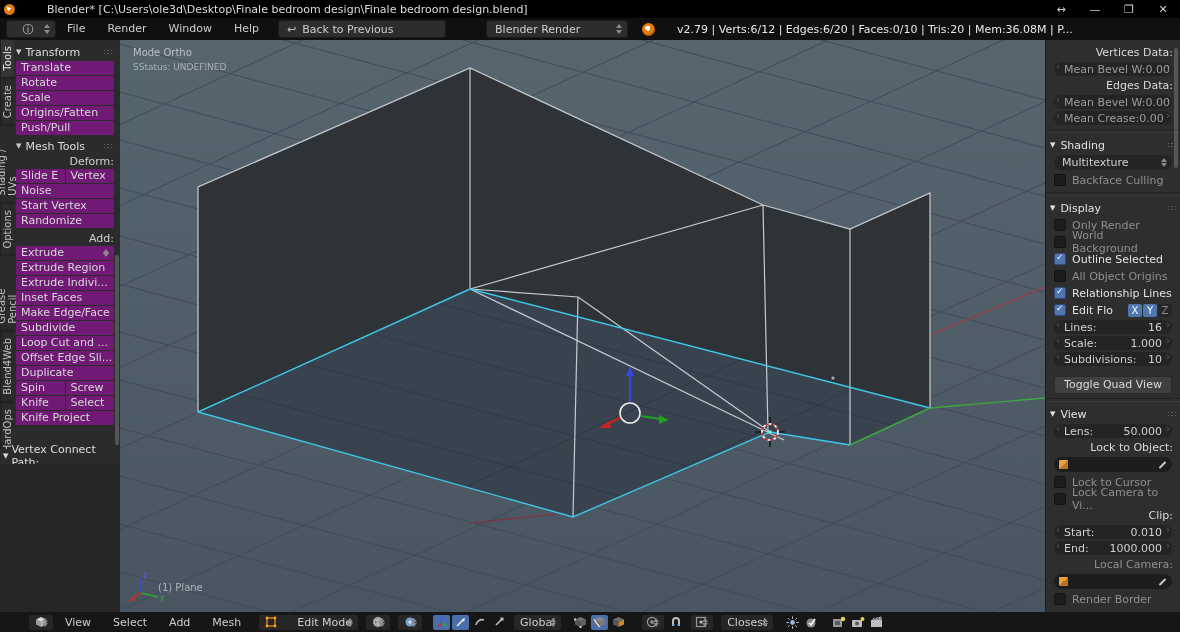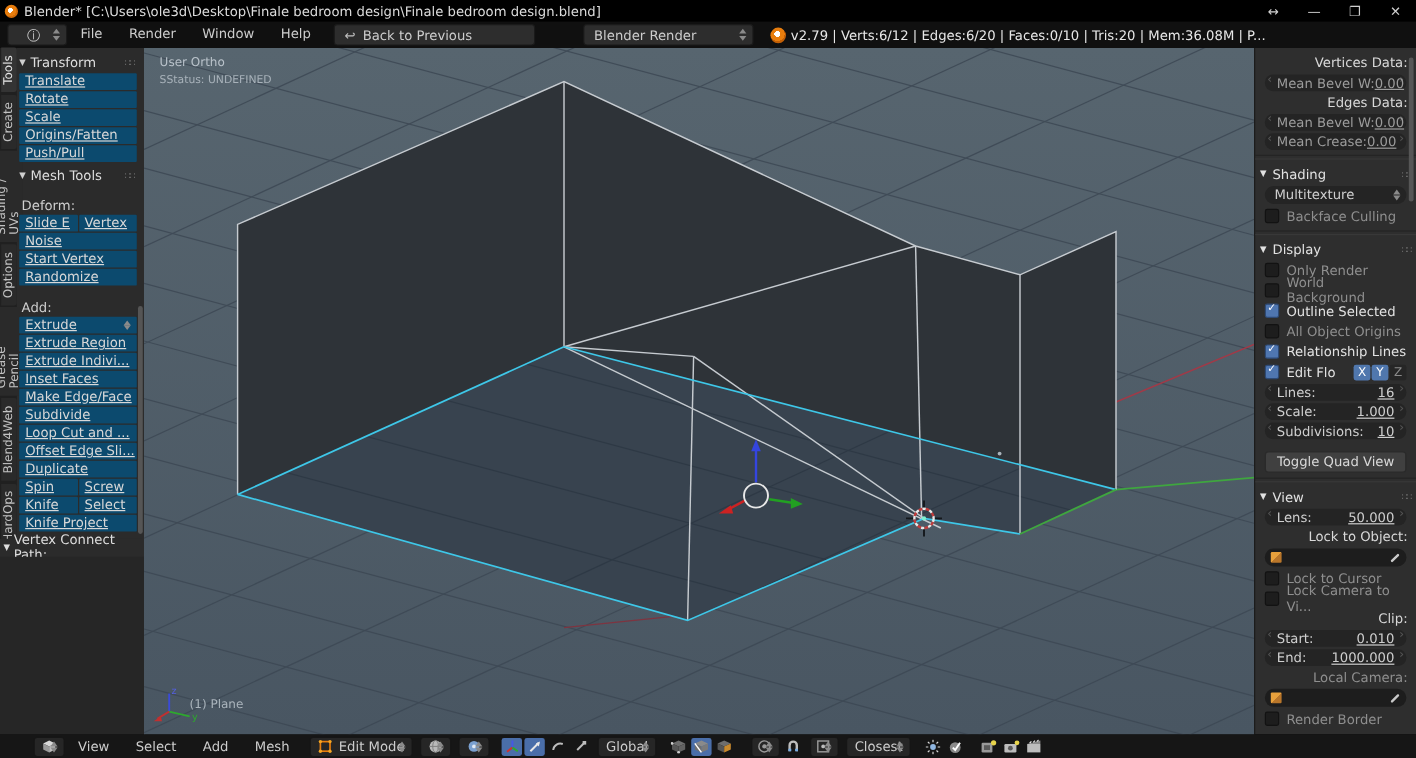--- a/index.html
+++ b/index.html
@@ -2,75 +2,75 @@
 <html><head>
 <meta charset="utf-8">
 <style>
   html,body{margin:0;padding:0;background:#000;}
   body{width:1180px;height:632px;position:relative;overflow:hidden;
        font-family:"DejaVu Sans","Liberation Sans",sans-serif;
        -webkit-font-smoothing:antialiased;color:#ccc;font-size:11px;}
   .abs{position:absolute;}
 
   
-  #title-bar{left:0;top:0;width:1180px;height:18px;background:#000;display:flex;align-items:center;}
+  #title-bar{left:0;top:0;width:1180px;height:18px;background:#000;display:flex;align-items:center;gap:27px;}
   #title-bar .logo{width:11px;height:11px;margin:0 5px 0 4px;border-radius:50%;
      background:radial-gradient(circle at 42% 42%,#fff 0 2px,#e87d0d 2px 5px,#d06a08 5px);}
   #title-text{color:#dcdcdc;font-size:11px;white-space:nowrap;}
   #win-controls{margin-left:auto;display:flex;align-items:center;}
   #win-controls span{display:inline-block;width:34px;text-align:center;color:#cfcfcf;font-size:11px;cursor:default;}
 
   
   #info-bar{left:0;top:18px;width:1180px;height:22px;background:#101010;display:flex;align-items:center;border-bottom:1px solid #000;}
   .menu-item{padding:0 11px;color:#cdcdcd;line-height:22px;}
   .ib-btn{background:#2d2d2d;border:1px solid #1a1a1a;border-radius:3px;height:16px;line-height:15px;
           display:flex;align-items:center;padding:0 8px;color:#cdcdcd;margin-left:8px;}
   .editor-btn{width:26px;justify-content:center;margin-left:6px;}
   .spin{position:relative;padding-right:14px;}
   .spin::before,.spin::after{content:"";position:absolute;right:5px;border-left:3px solid transparent;border-right:3px solid transparent;}
   .spin::before{top:3px;border-bottom:4px solid #8a8a8a;}
   .spin::after{bottom:3px;border-top:4px solid #8a8a8a;}
-  #stats{color:#e8e8e8;margin-left:4px;white-space:nowrap;}
+  #stats{color:#e8e8e8;margin-left:22px;white-space:nowrap;}
   .blogo{width:13px;height:13px;margin-left:14px;border-radius:50%;
      background:radial-gradient(circle at 45% 40%,#fff 0 2.5px,#e87d0d 2.5px 6px,#c35f05 6px);}
 
   
   #tool-shelf{left:0;top:40px;width:120px;height:572px;background:#2b2b2b;border-right:1px solid #1b1b1b;}
   #tab-strip{left:0;top:0;width:14px;height:420px;background:#202020;display:flex;flex-direction:column;align-items:center;}
   .vtab{writing-mode:vertical-rl;transform:rotate(180deg);color:#c2c2c2;font-size:10px;
         padding:6px 1px;background:#2a2a2a;margin-bottom:2px;border-radius:2px 0 0 2px;}
   .vtab.active{background:#343434;color:#e6e6e6;}
   #shelf-body{left:14px;top:2px;width:100px;}
   .sec-header{display:flex;align-items:center;color:#dedede;height:14px;margin:3px 0 2px 0;}
   .sec-header .tri{font-size:7px;color:#cfcfcf;margin:0 4px 0 2px;}
   .sec-header .grip{margin-left:auto;color:#6a6a6a;font-size:8px;letter-spacing:-1px;padding-right:2px;}
   .shelf-block{display:flex;flex-direction:column;gap:1px;margin:1px 0 4px 2px;}
-  .shelf-btn{background:#0c4a6e;height:14px;line-height:14px;padding-left:5px;color:#d8d8d8;border-radius:1px;white-space:nowrap;overflow:hidden;text-decoration:underline;}
+  .shelf-btn{background:#701a75;height:14px;line-height:14px;padding-left:5px;color:#d8d8d8;border-radius:1px;white-space:nowrap;overflow:hidden;}
   .shelf-pair{display:flex;gap:1px;align-items:center;}
   .shelf-pair .shelf-btn{flex:1;}
-  .shelf-label{color:#cfcfcf;height:13px;line-height:13px;margin:12px 0 1px 4px;}
+  .shelf-label{color:#cfcfcf;height:13px;line-height:13px;margin:2px 0 1px 4px;text-align:right;}
   #shelf-scroll{right:1px;top:215px;width:4px;height:190px;background:#555;border-radius:2px;}
   #vcp-header{left:0;top:409px;width:118px;display:flex;align-items:center;color:#dedede;height:14px;background:#2b2b2b;}
   #vcp-header .tri{font-size:7px;margin:0 3px 0 3px;}
   #below-shelf{left:0;top:424px;width:120px;height:148px;background:#262626;}
 
   
   #viewport{left:120px;top:40px;width:925px;height:572px;background:#4d5b68;}
   #viewport svg{display:block;}
   .vp-label{position:absolute;color:#b9c2ca;font-size:10px;white-space:nowrap;}
 
   
   #right-panel{left:1045px;top:40px;width:135px;height:572px;background:#2e2e2e;border-left:1px solid #1c1c1c;padding-top:4px;box-sizing:border-box;}
   .rp-label{color:#d9d9d9;height:15px;line-height:15px;margin:1px 7px;text-align:right;}
   .rp-label.dim{color:#8f8f8f;}
   .val-row{position:relative;background:#242424;border-radius:8px;height:14px;margin:2px 8px;display:flex;
            align-items:center;padding:0 10px;color:#9c9c9c;}
   .val-row.lit{color:#cfcfcf;}
   .val-row .vlab{white-space:nowrap;}
-  .val-row .vval{margin-left:auto;text-decoration:underline;}
+  .val-row .vval{margin-left:auto;}
   .val-row::before{content:"‹";position:absolute;left:2px;top:-1px;color:rgba(255,255,255,.22);font-size:10px;}
   .val-row::after{content:"›";position:absolute;right:2px;top:-1px;color:rgba(255,255,255,.22);font-size:10px;}
   .rp-sep{height:2px;border-top:1px solid #242424;border-bottom:1px solid #383838;margin:4px 0;}
   .rp-header{display:flex;align-items:center;color:#e2e2e2;height:16px;margin:1px 4px;}
   .rp-header .tri{font-size:7px;margin-right:5px;}
   .rp-header .grip{margin-left:auto;color:#6a6a6a;font-size:8px;letter-spacing:-1px;}
   .dd{background:#242424;border-radius:8px;height:15px;margin:2px 8px;display:flex;align-items:center;
       padding:0 8px;color:#cfcfcf;}
   .cb-row{display:flex;align-items:center;height:16px;margin:1px 8px;color:#8f8f8f;}
   .cb-row.lit{color:#e2e2e2;}
@@ -85,21 +85,21 @@
           color:#d9d9d9;margin:4px 8px;}
   .obj-field{background:#1d1d1d;border-radius:8px;height:15px;margin:2px 8px;display:flex;align-items:center;padding:0 5px;}
   .cube-ico{width:9px;height:9px;background:linear-gradient(135deg,#e8a13c 0 50%,#b9762a 50%);border-radius:1px;}
   .dropper-ico{margin-left:auto;width:9px;height:2px;background:#c9c9c9;transform:rotate(-45deg);border-radius:1px;}
   #rp-scroll{position:absolute;right:2px;top:8px;width:4px;height:120px;background:#565656;border-radius:2px;}
 
   
   #footer{left:0;top:612px;width:1180px;height:20px;background:#161616;display:flex;align-items:center;}
   .f-menu{padding:0 11px;color:#cdcdcd;}
   .f-dd{background:#262626;border:1px solid #161616;border-radius:3px;height:15px;display:flex;align-items:center;
-        padding:0 6px;color:#cdcdcd;margin-left:6px;}
+        padding:0 6px;color:#cdcdcd;margin-left:6px;gap:15px;}
   .icon-btn{width:17px;height:15px;border-radius:2px;display:flex;align-items:center;justify-content:center;margin-left:2px;}
   .icon-btn.active{background:#4a6ea9;}
   .f-gap{width:8px;}
   svg.ic{display:block;}
 </style>
 </head>
 <body>
 
 <div class="abs" id="title-bar">
   <span class="logo"></span>
@@ -307,21 +307,21 @@
 
     <g>
       <line x1="141" y1="593" x2="141" y2="578" stroke="#3b4bd8" stroke-width="1.6"></line>
       <line x1="141" y1="593" x2="158" y2="597" stroke="#2ea82e" stroke-width="1.6"></line>
       <line x1="141" y1="593" x2="131" y2="599" stroke="#c03030" stroke-width="1.6"></line>
       <polygon points="128,601 134,597 135,601" fill="#c03030"></polygon>
       <text x="143" y="578" font-size="8" fill="#5560e0">z</text>
       <text x="160" y="600" font-size="8" fill="#2ea82e">y</text>
     </g>
   </svg>
-  <span class="vp-label" style="left:13px;top:7px">User Ortho</span>
+  <span class="vp-label" style="left:13px;top:7px">Mode Ortho</span>
   <span class="vp-label" style="left:13px;top:22px;font-size:9px;color:#a8b2ba">SStatus: UNDEFINED</span>
   <span class="vp-label" style="left:38px;top:542px;color:#aab4bc">(1) Plane</span>
 </div>
 
 <div class="abs" id="right-panel">
   <div id="rp-scroll"></div>
   <div class="rp-label">Vertices Data:</div>
   <div class="val-row">
     <span class="vlab">Mean Bevel W:</span>
       <span class="vval">0.00</span>

